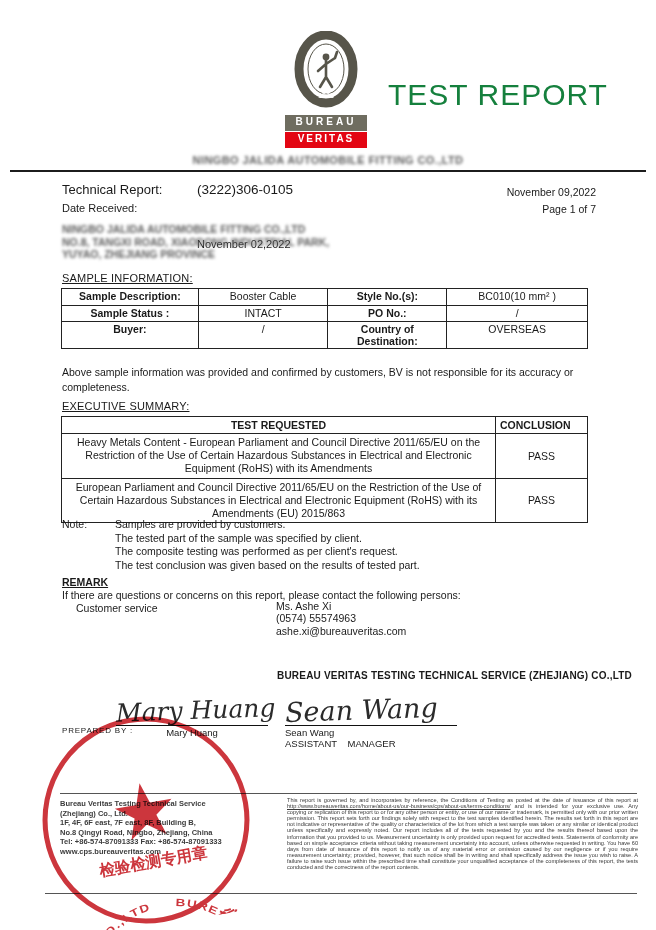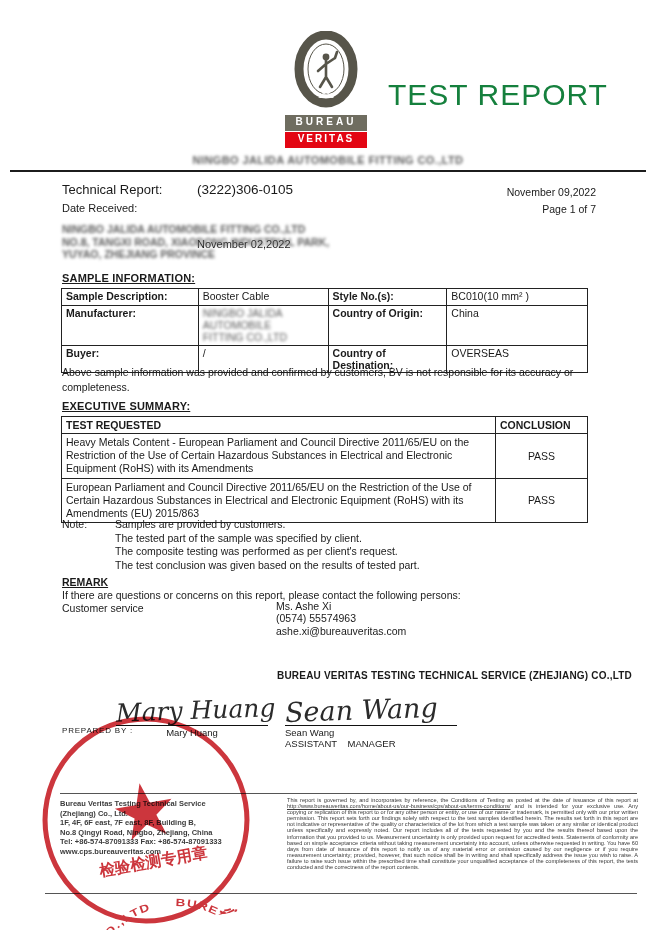--- a/index.html
+++ b/index.html
@@ -23,45 +23,45 @@
 
   .meta-label{font-weight:normal;font-size:13px;}
   .meta-row2{font-size:11px;}
   .meta-left{left:62px;top:181px;line-height:18px;}
   .meta-left .val{position:absolute;left:135px;top:0;white-space:nowrap;}
   .meta-left .val2{position:absolute;left:135px;top:18px;white-space:nowrap;margin-top:36px;}
   .meta-right{right:60px;top:184px;text-align:right;font-size:10.5px;line-height:17px;}
 
   .client-address{left:62px;top:223px;font-size:10.5px;font-weight:bold;line-height:12.6px;}
 
-  .section-heading{font-size:11px;font-weight:bold;text-decoration:underline;letter-spacing:.2px;text-align:right;}
+  .section-heading{font-size:11px;font-weight:normal;text-decoration:underline;letter-spacing:.2px;text-align:right;}
   .si-heading{left:62px;top:272px;}
   .es-heading{left:62px;top:400px;}
 
   table{border-collapse:collapse;}
-  td,th{border:1px solid #222;font-size:10.5px;padding:1px 4px;vertical-align:top;text-align:left;}
+  td,th{border:1px solid #222;font-size:10.5px;padding:1px 4px;vertical-align:top;text-align:center;}
   .si-table{left:61px;top:288px;width:527px;}
   .si-table{border:1.5px solid #222;}
   .si-table td.lbl{font-weight:bold;}
   .blur-cell{filter:blur(1.6px);color:#5d5d5d;width:108px;line-height:12px;}
 
   .si-note{left:62px;top:365px;width:525px;font-size:10.5px;line-height:15px;}
 
   .es-table{left:61px;top:416px;width:527px;border:1.5px solid #222;}
   .es-table th{font-weight:bold;height:14px;vertical-align:middle;border-bottom:1.5px solid #222;}
   .es-table td.test{line-height:13.2px;padding:2px 4px;}
   .es-table td.pass{text-align:center;vertical-align:middle;}
 
   .note-block{left:62px;top:518px;font-size:10.5px;line-height:13.5px;}
   .note-label{position:absolute;left:0;top:0;}
   .note-lines{margin-left:53px;}
 
   .remark-heading{left:62px;top:576px;font-size:10.5px;font-weight:bold;text-decoration:underline;}
   .remark-text{left:62px;top:589px;font-size:10.5px;}
-  .contact-role{left:62px;top:602px;font-size:10.5px;}
+  .contact-role{left:76px;top:602px;font-size:10.5px;}
   .contact-details{left:276px;top:600px;font-size:10.5px;line-height:12.3px;}
 
   .signoff-company{left:277px;top:670px;font-size:10px;font-weight:bold;letter-spacing:.2px;}
 
   .prepared-label{left:62px;top:726px;font-size:8px;letter-spacing:.8px;color:#222;}
   .sig{border-bottom:1.6px solid #111;}
   .sig1-wrap{left:116px;top:696px;width:152px;text-align:center;}
   .sig2-wrap{left:285px;top:694px;width:172px;text-align:left;}
   .sig-script{font-family:"DejaVu Serif", serif;font-style:italic;font-size:25px;
               transform:rotate(-2deg);color:#2b2b2b;white-space:nowrap;}
@@ -130,27 +130,25 @@
         <col style="width:119px">
         <col style="width:141px">
       </colgroup>
     <tbody>
         <tr style="height:17px">
       <td class="lbl">Sample Description:</td>
       <td>Booster Cable</td>
       <td class="lbl">Style No.(s):</td>
       <td>BC010(10 mm² )</td>
     </tr>
-    <tr style="height:40px">
-      <td class="lbl">Manufacturer:</td>
-      <td>
-            <div class="blur-cell">NINGBO JALIDA AUTOMOBILE FITTING CO.,LTD</div>
-          </td>
-      <td class="lbl">Country of Origin:</td>
-      <td>China</td>
+    <tr style="height:16px">
+      <td class="lbl">Sample Status :</td>
+      <td>INTACT</td>
+      <td class="lbl">PO No.:</td>
+      <td>/</td>
     </tr>
     <tr style="height:16px">
       <td class="lbl">Buyer:</td>
       <td>/</td>
       <td class="lbl">Country of Destination:</td>
       <td>OVERSEAS</td>
     </tr>
   </tbody>
     </table>
 

